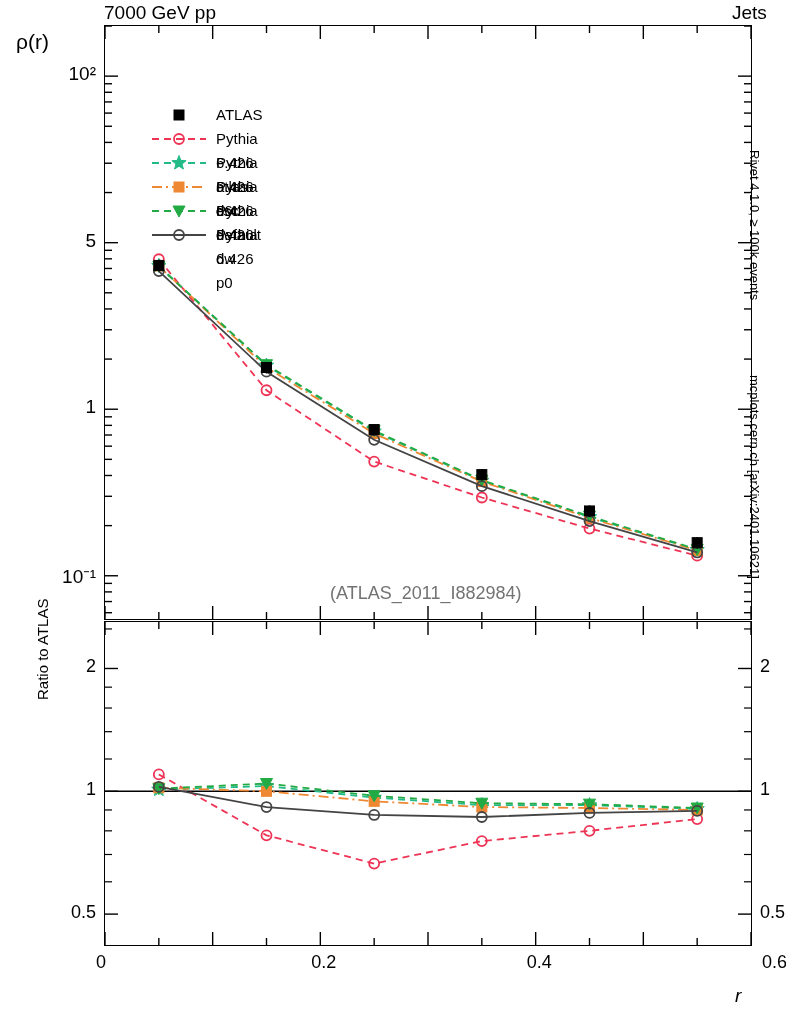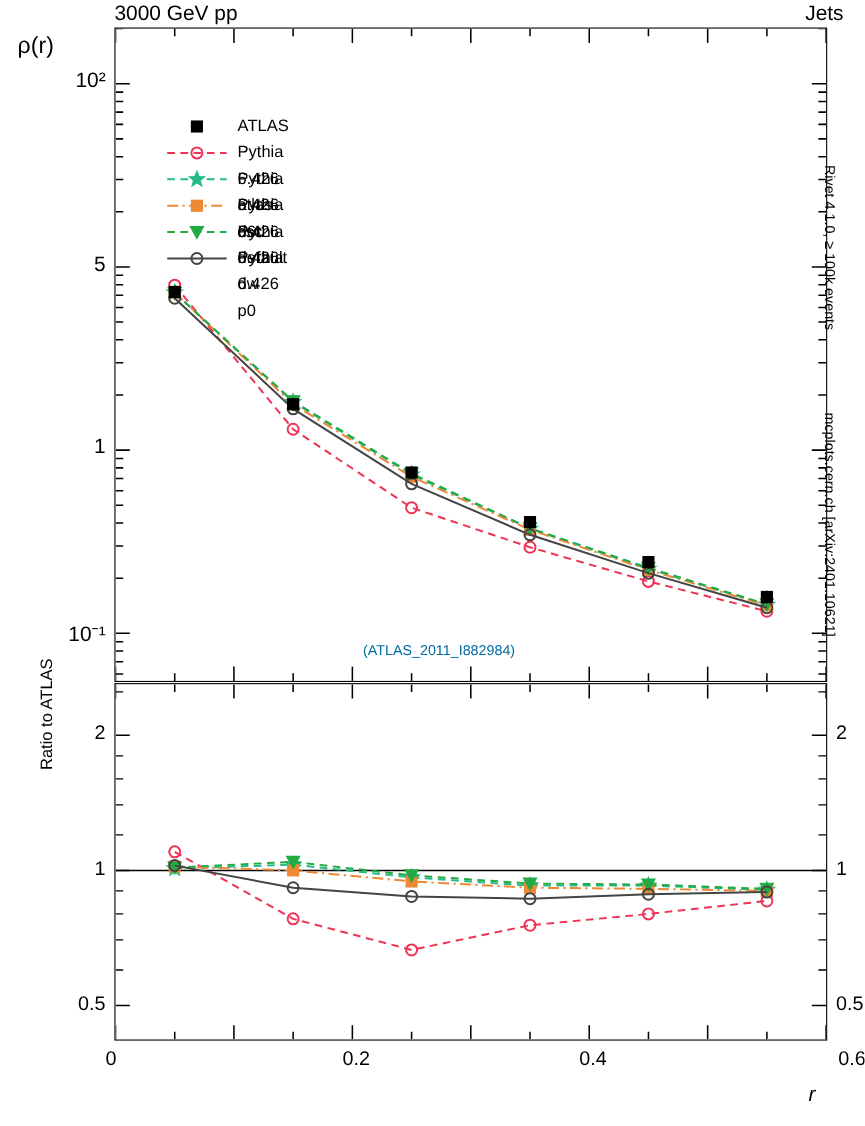--- a/index.html
+++ b/index.html
@@ -81,22 +81,22 @@
 
   
   #plot-title {
     left: 172px; top: 55px;
     font-size: 18px;
   }
 
   
   #watermark {
     left: 330px; top: 583px;
-    font-size: 13px;
-    color: #0369a1;
+    font-size: 18px;
+    color: #737373;
   }
 
   
   #legend {
     position: absolute;
     left: 150px; top: 103px;
     font-size: 15px;
   }
   .leg-row {
     position: relative;
@@ -113,21 +113,21 @@
     left: 66px; top: 0;
   }
 
   svg { display: block; }
 </style>
 </head>
 <body>
 
 <div id="page">
 
-  <div class="txt" id="header-left">3000 GeV pp</div>
+  <div class="txt" id="header-left">7000 GeV pp</div>
   <div class="txt" id="header-right">Jets</div>
 
   <div class="vtxt" id="rivet-label">Rivet 4.1.0, ≥ 100k events</div>
   <div class="vtxt" id="mcplots-label">mcplots.cern.ch [arXiv:2401.10621]</div>
 
   <div id="main-frame">
     <svg id="main-svg" width="646" height="593">
         <line x1="0" y1="586.7066244384625" x2="7" y2="586.7066244384625" stroke="#000" stroke-width="1.4"></line>
         <line x1="646" y1="586.7066244384625" x2="639" y2="586.7066244384625" stroke="#000" stroke-width="1.4"></line>
         <line x1="0" y1="575.5571845056262" x2="7" y2="575.5571845056262" stroke="#000" stroke-width="1.4"></line>

